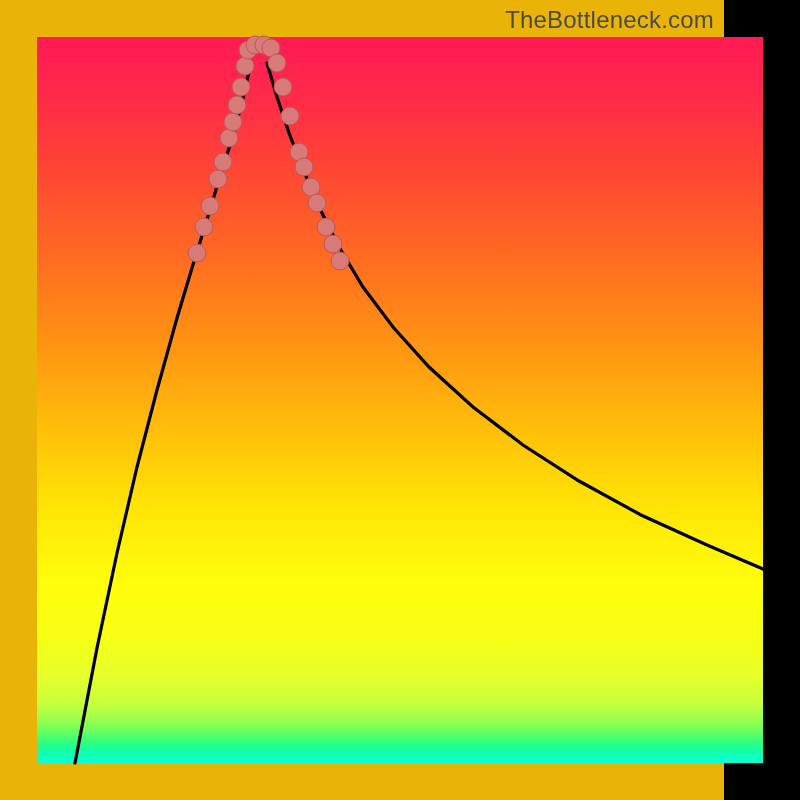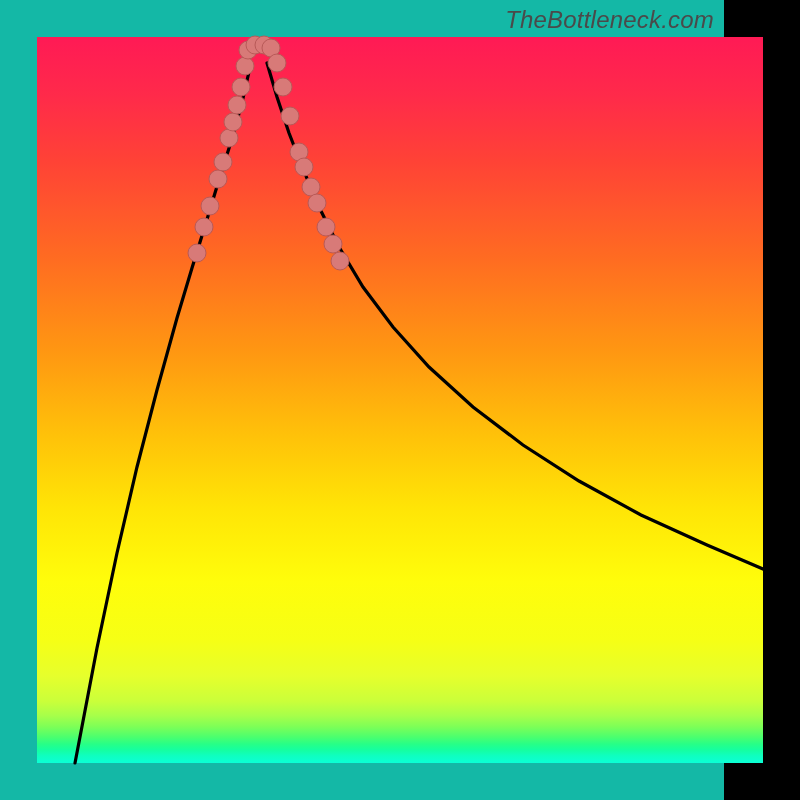--- a/index.html
+++ b/index.html
@@ -10,22 +10,21 @@
     overflow: hidden;
     background: #000;
     font-family: Arial, Helvetica, sans-serif;
   }
   .frame {
     position: absolute;
     left: 0;
     top: 0;
     width: 724px;
     height: 800px;
-    background: #14b8a6;
-    font-style: italic;
+    background: #eab308;
   }
   .plot-area {
     position: absolute;
     left: 37px;
     top: 37px;
     width: 726px;
     height: 726px;
     
     background: linear-gradient(
       to bottom,

